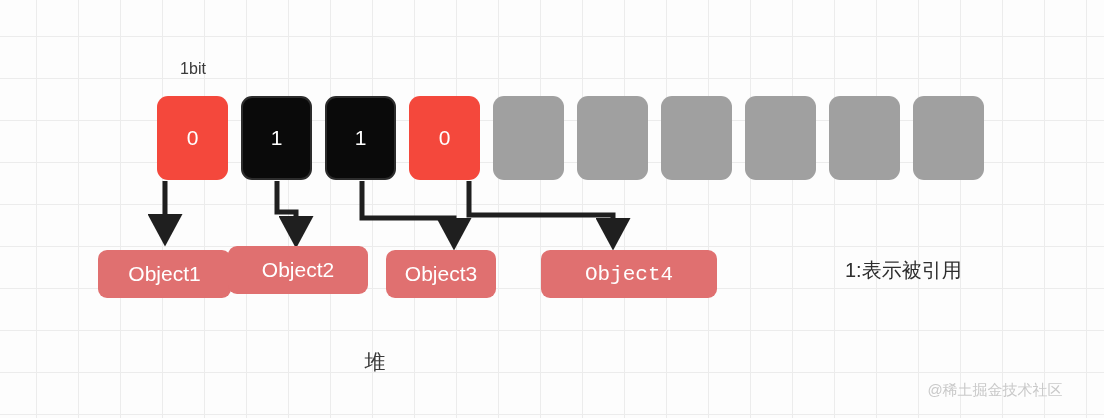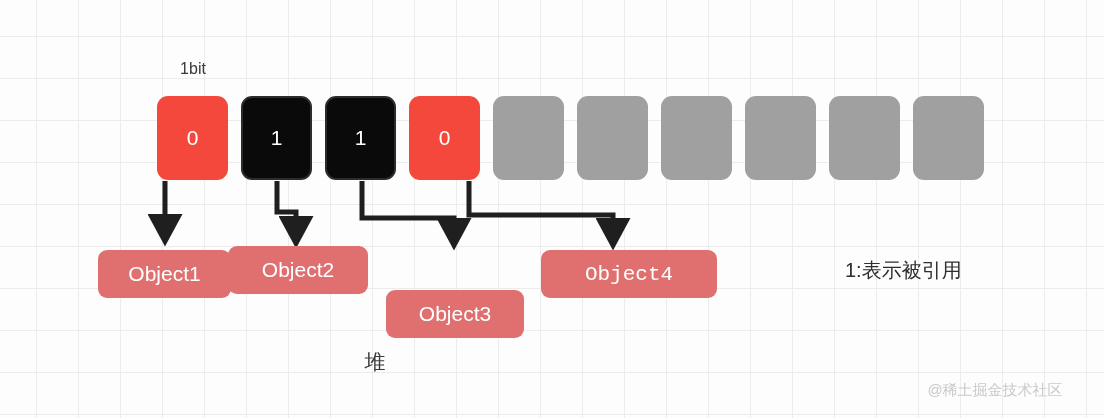--- a/index.html
+++ b/index.html
@@ -98,21 +98,21 @@
     background-color: #e07070;
     color: #ffffff;
     display: flex;
     align-items: center;
     justify-content: center;
     font-size: 21px;
     box-sizing: border-box;
   }
   #obj-1 { left: 62px;  top: 250px; width: 133px; margin-left: 36px; }
   #obj-2 { left: 228px; top: 246px; width: 140px; }
-  #obj-3 { left: 386px; top: 250px; width: 138px; margin-top: 40px; }
+  #obj-3 { left: 386px; top: 250px; width: 110px; }
   #obj-4 { left: 541px; top: 250px; width: 176px; font-family: Liberation Mono, monospace; }
 
   
   #heap-label {
     position: absolute;
     left: 340px;
     top: 348px;
     width: 70px;
     text-align: center;
     font-size: 21px;

